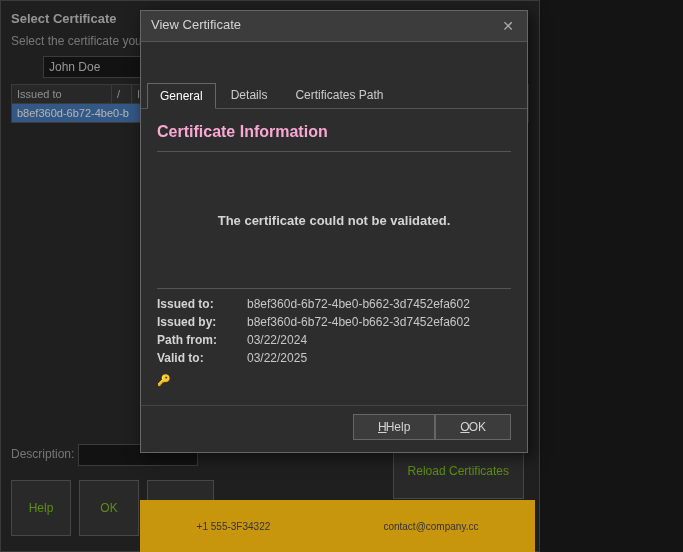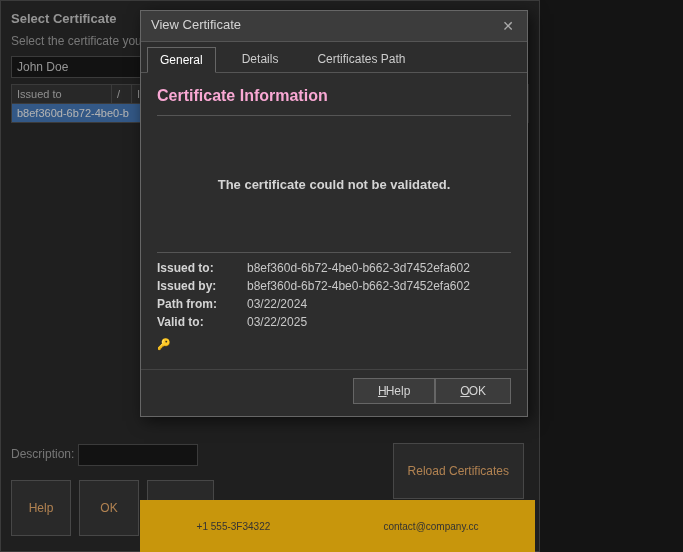--- a/index.html
+++ b/index.html
@@ -40,20 +40,21 @@
 
     .bg-input {
       width: 180px;
       background: #1a1a1a;
       border: 1px solid #555;
       color: #d4d4d4;
       padding: 3px 5px;
       font-size: 12px;
       margin-bottom: 6px;
       display: block;
+      margin-left: 32px;
     }
 
     .bg-table-header {
       display: flex;
       background: #3a3a3a;
       border: 1px solid #555;
       font-size: 11px;
     }
 
     .bg-table-header .col {
@@ -80,21 +81,21 @@
       position: absolute;
       bottom: 15px;
       left: 10px;
       display: flex;
       gap: 8px;
     }
 
     .win-btn {
       background: #3c3c3c;
       border: 1px solid #666;
-      color: #fdba74;
+      color: #84cc16;
       padding: 20px 14px;
       font-size: 12px;
       cursor: pointer;
       min-width: 60px;
     }
 
     
     .modal-overlay {
       position: absolute;
       top: 0; left: 0;
@@ -140,21 +141,22 @@
       justify-content: center;
       line-height: 1;
     }
 
     
     .tabs {
       display: flex;
       background: #2d2d2d;
       border-bottom: 1px solid #555;
       padding: 4px 6px 0;
-      gap: 13px;
+      gap: 2px;
+      margin-top: 36px;
     }
 
     .tab {
       padding: 5px 12px;
       font-size: 12px;
       color: #ccc;
       cursor: pointer;
       border: 1px solid transparent;
       border-bottom: none;
       background: transparent;

